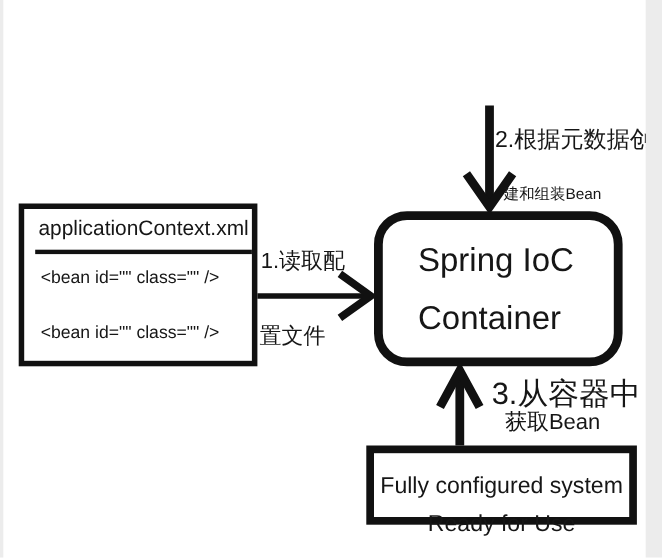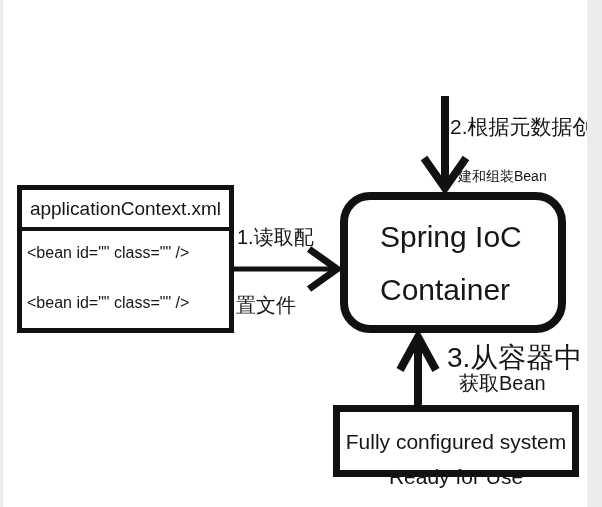--- a/index.html
+++ b/index.html
@@ -51,20 +51,21 @@
 
   
   #config-box {
     position: absolute;
     left: 17px; top: 185px;
     width: 217px; height: 148px;
     border: 5px solid #111111;
     box-sizing: border-box;
     background: #ffffff;
     z-index: 3;
+    padding-left: 10px;
   }
   #config-header {
     height: 37px;
     border-bottom: 4px solid #111111;
     display: flex; align-items: center; justify-content: center;
     font-size: 19px;
   }
   #config-body { position: relative; height: 97px; }
   .bean-line {
     position: absolute;

